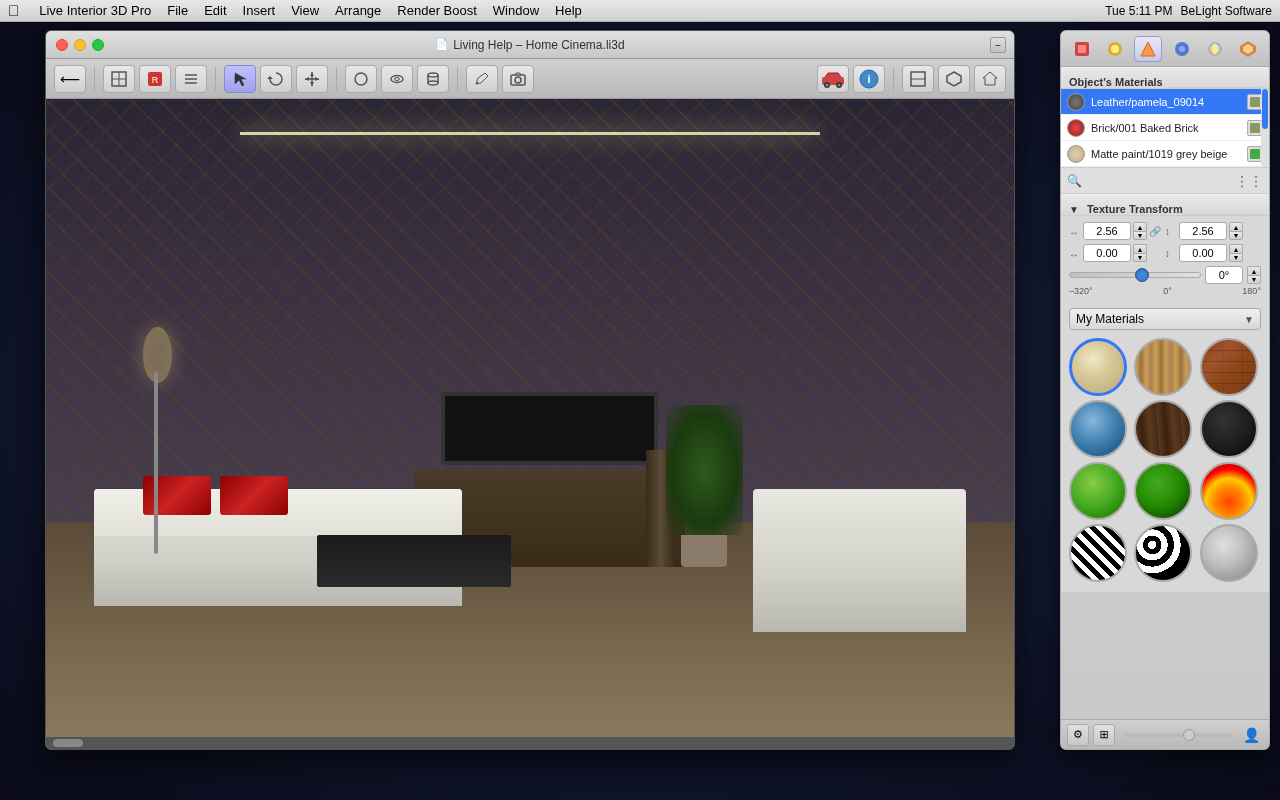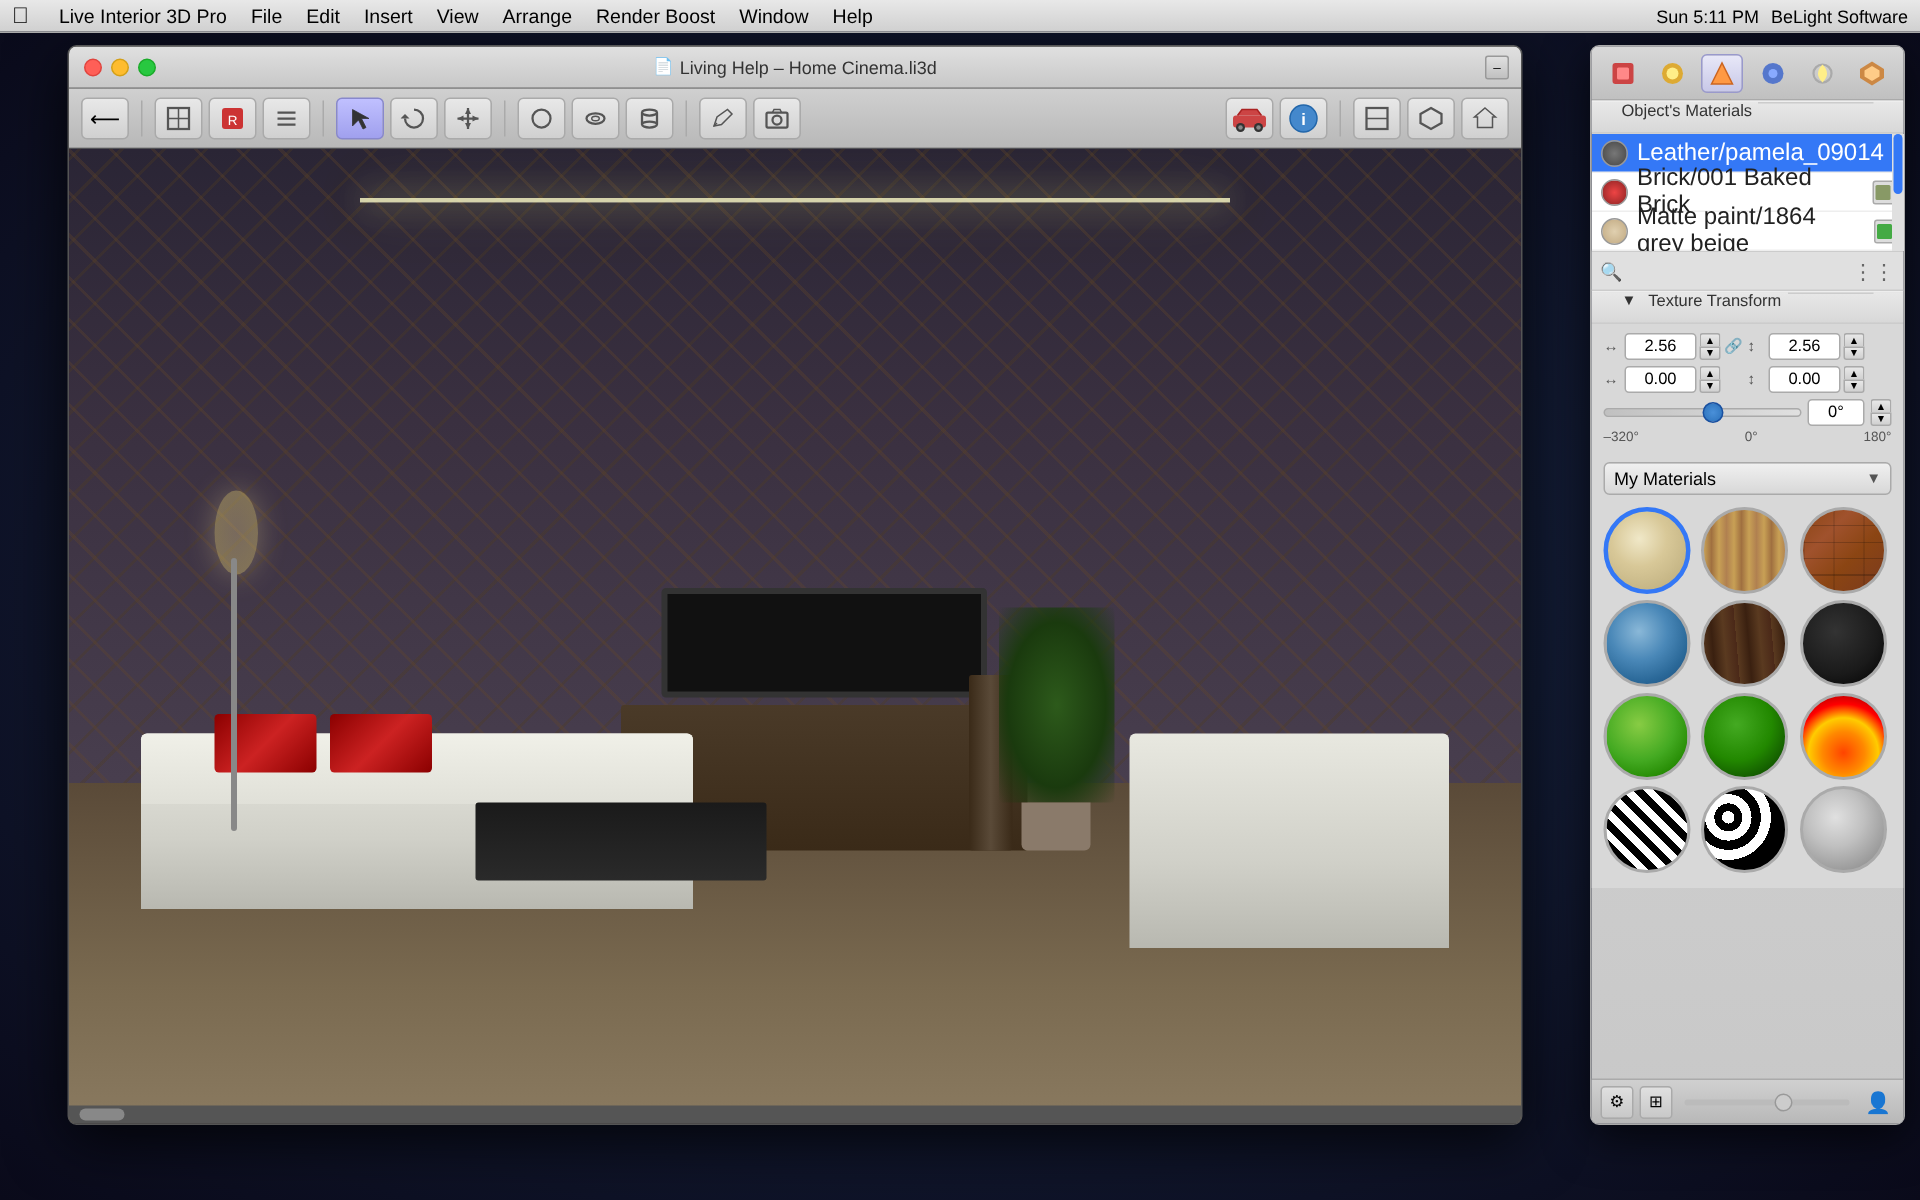--- a/index.html
+++ b/index.html
@@ -447,24 +447,24 @@
       border: 1px solid #9999cc;
     }
 
     
     .section-header {
       height: 22px;
       background: linear-gradient(to bottom, #e8e8e8, #d8d8d8);
       border-bottom: 1px solid #ccc;
       border-top: 1px solid #eee;
       display: flex;
-      align-items: flex-start;
-      padding: 0 20px;
+      align-items: flex-end;
+      padding: 0 8px;
       font-size: 11px;
-      font-weight: 400;
+      font-weight: 700;
       color: #333;
       gap: 4px;
     }
     .section-line {
       flex: 1;
       height: 1px;
       background: #ccc;
     }
 
     
@@ -476,21 +476,21 @@
       position: relative;
     }
     .material-item {
       height: 26px;
       display: flex;
       align-items: center;
       padding: 0 6px;
       gap: 6px;
       cursor: pointer;
       border-bottom: 1px solid #eee;
-      font-size: 16px;
+      font-size: 11px;
       color: #222;
     }
     .material-item.selected { background: #3478f6; color: #fff; }
     .material-swatch {
       width: 18px;
       height: 18px;
       border-radius: 9px;
       border: 1px solid #999;
       flex-shrink: 0;
     }
@@ -786,21 +786,21 @@
   <span class="menubar-item">Live Interior 3D Pro</span>
   <span class="menubar-item">File</span>
   <span class="menubar-item">Edit</span>
   <span class="menubar-item">Insert</span>
   <span class="menubar-item">View</span>
   <span class="menubar-item">Arrange</span>
   <span class="menubar-item">Render Boost</span>
   <span class="menubar-item">Window</span>
   <span class="menubar-item">Help</span>
   <div class="menubar-right">
-    <span>Sun 5:11 PM</span>
+    <span>Tue 5:11 PM</span>
     <span>BeLight Software</span>
   </div>
 </div>
 
 <div class="main-window">
 
   <div class="window-titlebar">
     <div class="traffic-lights">
       <div class="traffic-light tl-close"></div>
       <div class="traffic-light tl-min"></div>
@@ -1028,21 +1028,21 @@
       <div class="material-swatch" style="background: radial-gradient(circle, #ee4444 0%, #882222 100%);"></div>
       <span>Brick/001 Baked Brick</span>
       <div class="material-icon">
         <svg width="12" height="12" viewBox="0 0 12 12">
             <rect x="1" y="1" width="10" height="10" rx="1" fill="#889966"></rect>
           </svg>
       </div>
     </div>
     <div class="material-item">
       <div class="material-swatch" style="background: radial-gradient(circle, #e0d0b0 0%, #c0a880 100%);"></div>
-      <span>Matte paint/1864 grey beige</span>
+      <span>Matte paint/1019 grey beige</span>
       <div class="material-icon">
         <svg width="12" height="12" viewBox="0 0 12 12">
             <rect x="1" y="1" width="10" height="10" rx="1" fill="#44aa44"></rect>
           </svg>
       </div>
     </div>
     <div class="materials-scrollbar">
       <div class="materials-scrollbar-thumb"></div>
     </div>
   </div>

